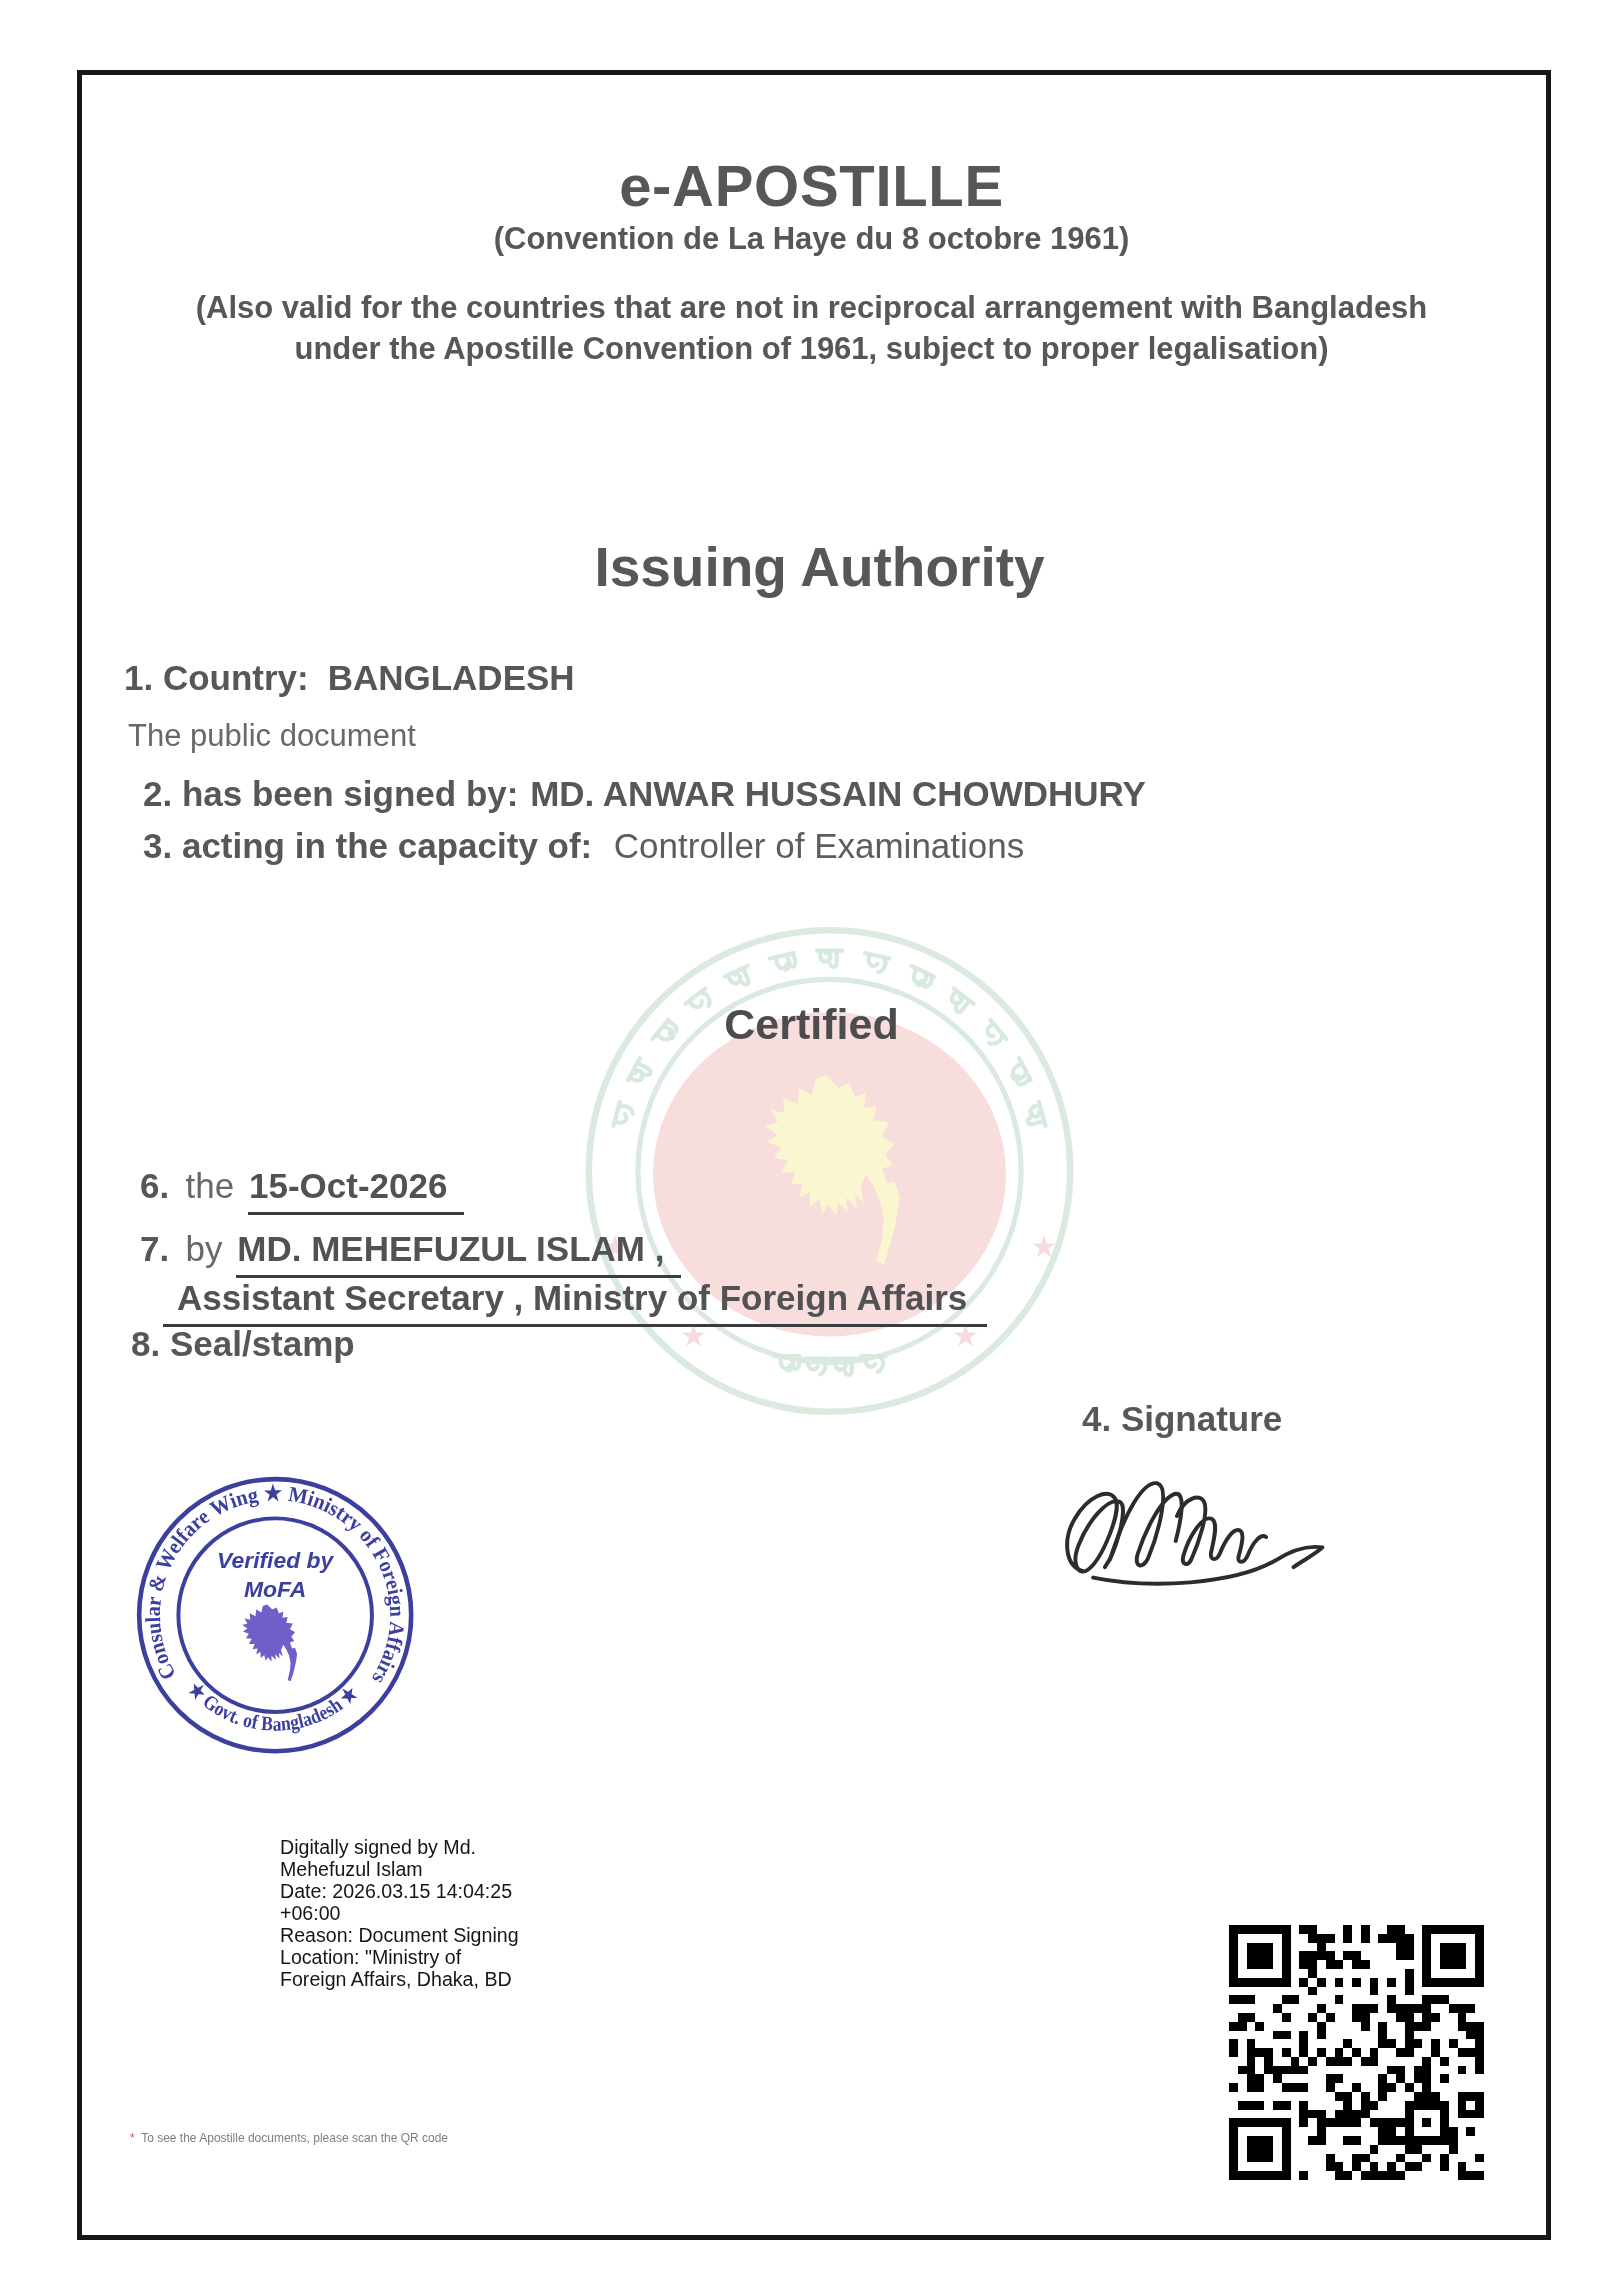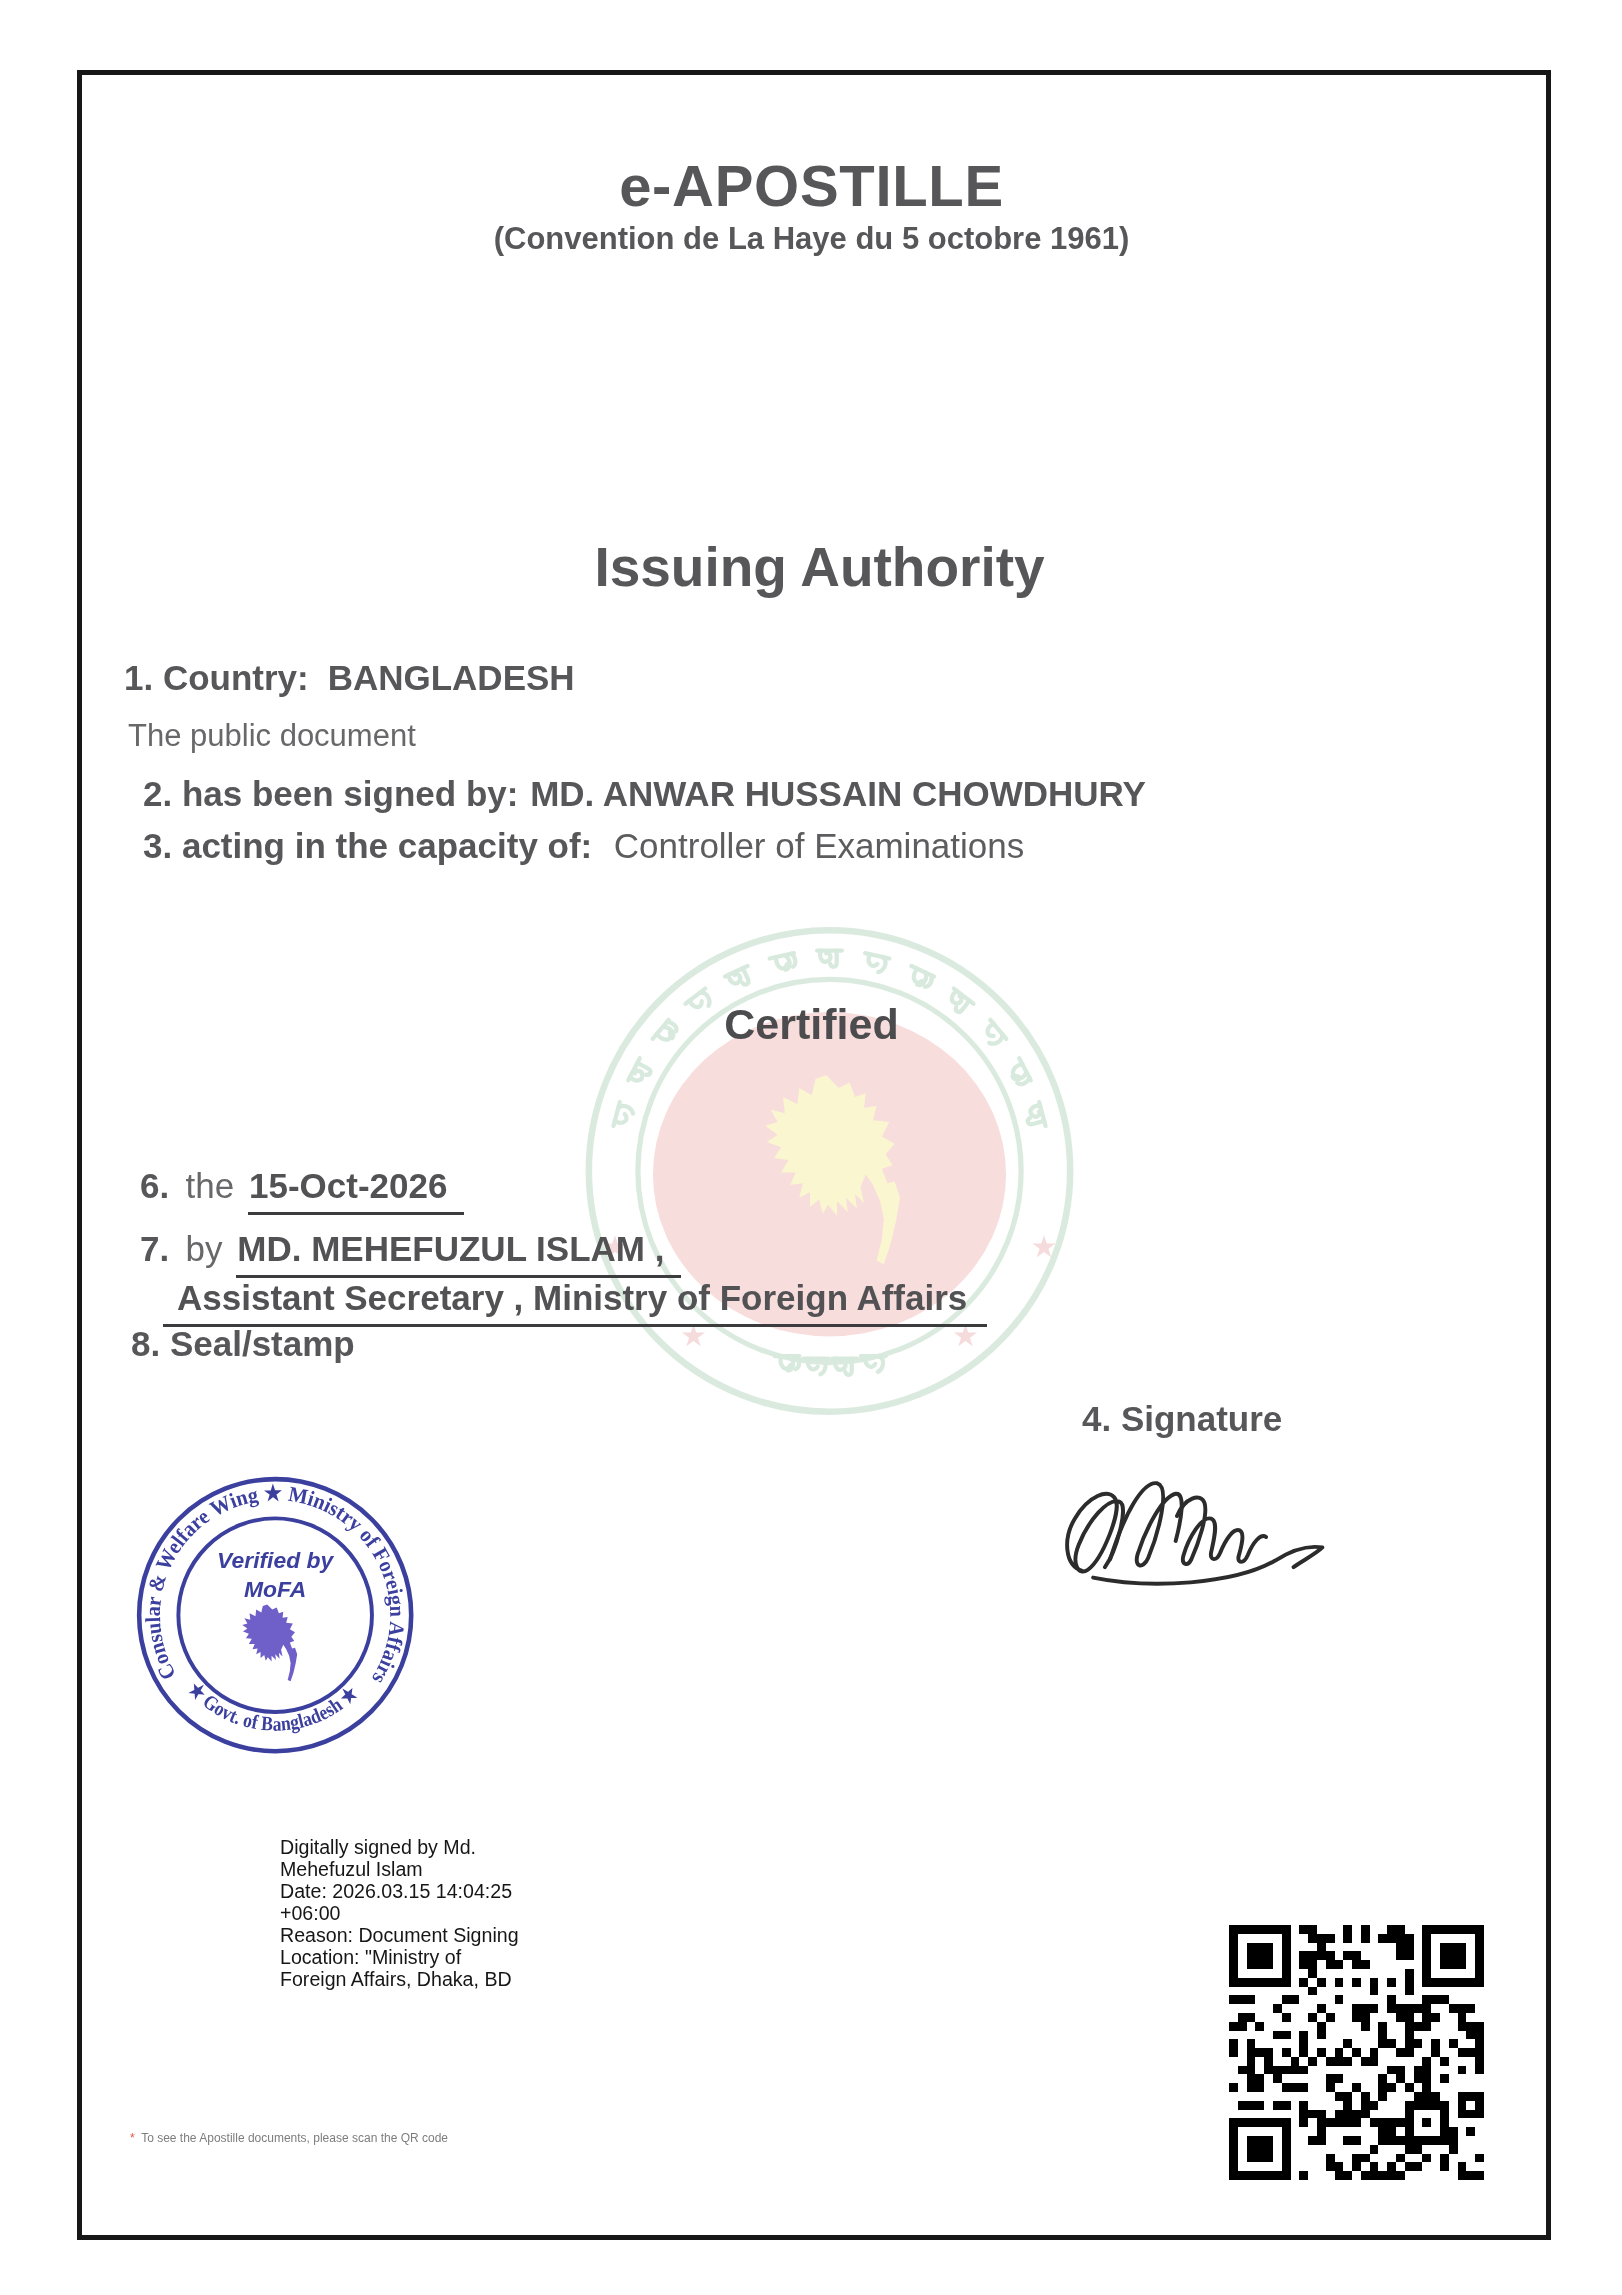--- a/index.html
+++ b/index.html
@@ -135,21 +135,25 @@
     </g>
     <g font-size="46" fill="#eeb9bb" text-anchor="middle">
       <text x="52" y="517">★</text>
       <text x="172" y="652">★</text>
       <text x="588" y="652">★</text>
       <text x="708" y="517">★</text>
     </g>
   </svg>
 
   <div class="abs center title" style="top:152px;">e-APOSTILLE</div>
-  <div class="abs center subtitle" style="top:221px;">(Convention de La Haye du 5 octobre 1961)</div>
+  <div class="abs center subtitle" style="top:221px;">(Convention de La Haye du 8 octobre 1961)</div>
+  <div class="abs center note" style="top:287px;">
+    <div>(Also valid for the countries that are not in reciprocal arrangement with Bangladesh</div>
+    <div>under the Apostille Convention of 1961, subject to proper legalisation)</div>
+  </div>
 
   <div class="abs center section-heading" style="top:535px;padding-left:16px;">Issuing Authority</div>
 
   <div class="abs item" style="left:124px;top:658px;">
     <b>1. Country:</b>
     <b class="valb" style="margin-left:9.2px;">BANGLADESH</b>
   </div>
   <div class="abs intro" style="left:128px;top:718px;">The public document</div>
   <div class="abs item" style="left:143px;top:774px;">
     <b>2. has been signed by:</b>

